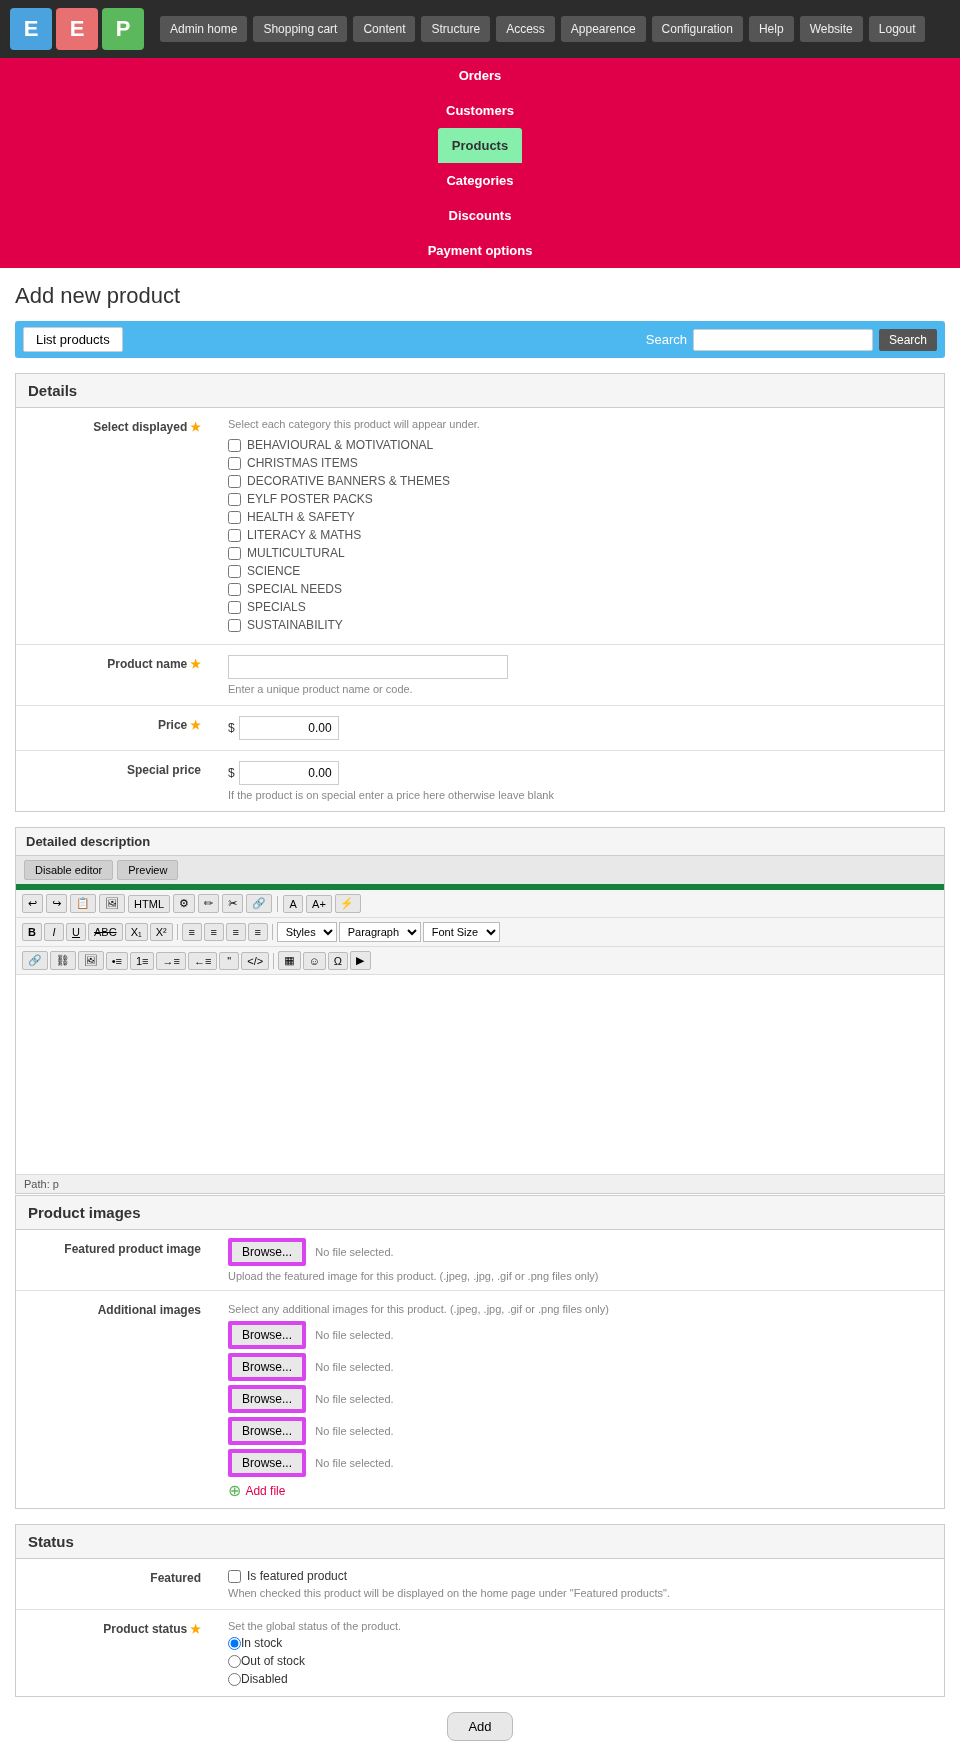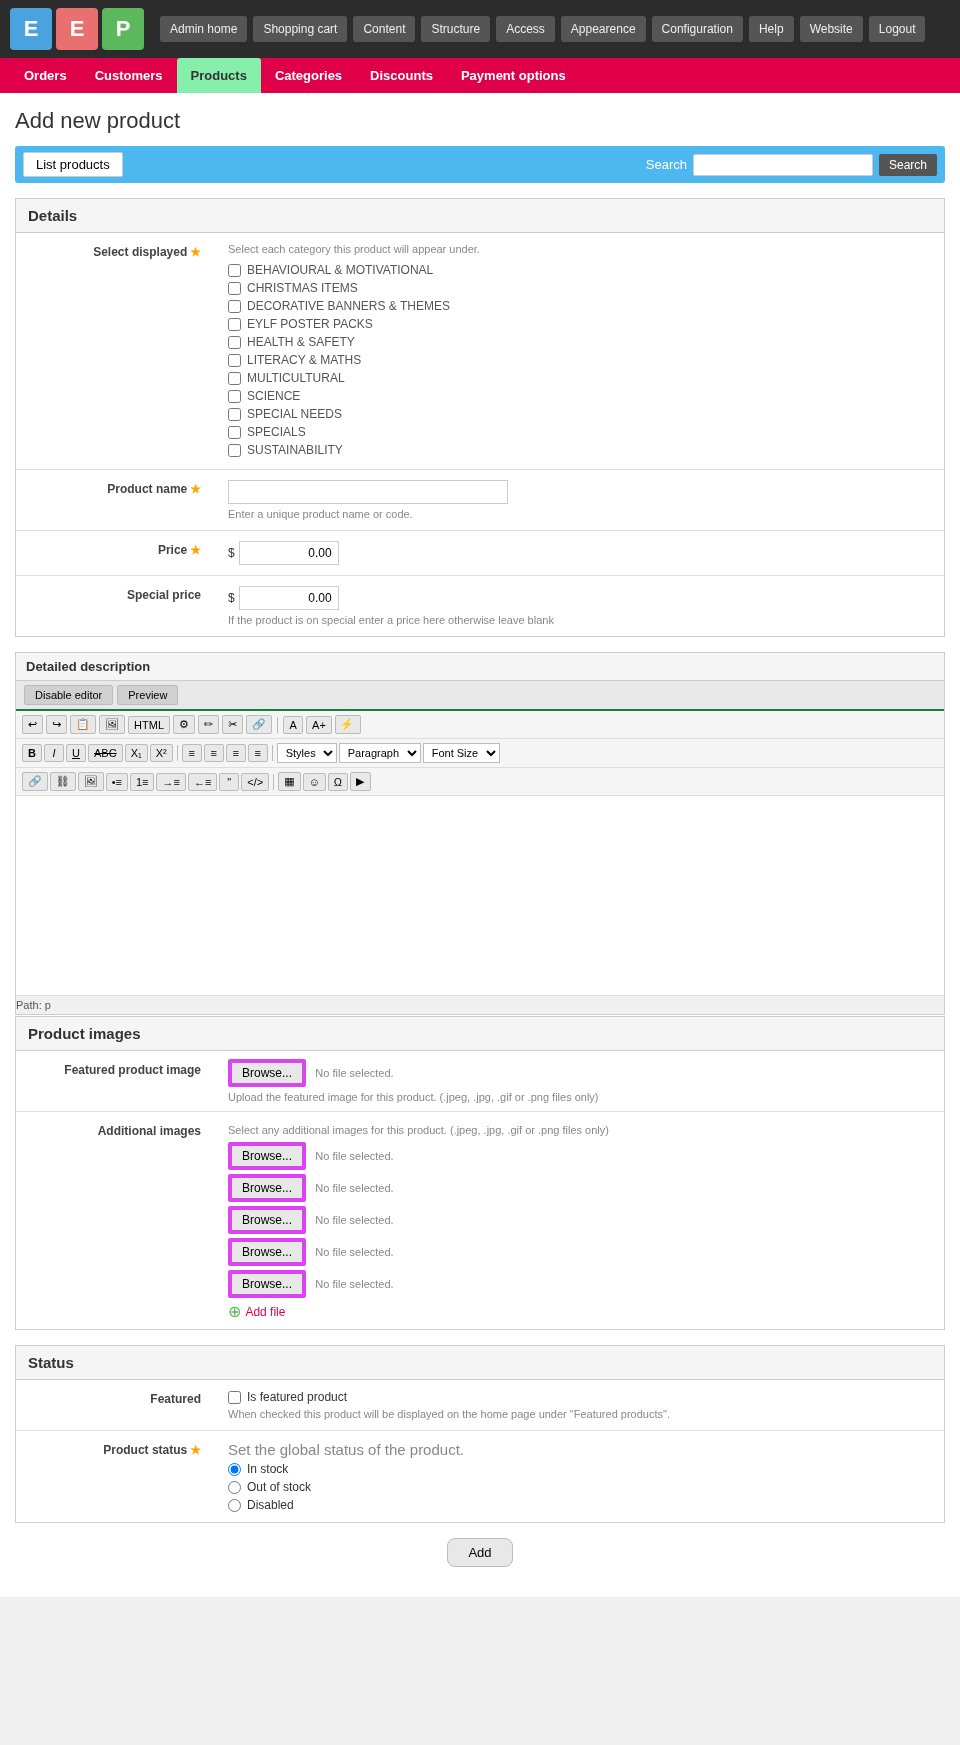--- a/index.html
+++ b/index.html
@@ -8,21 +8,21 @@
     
     .top-nav { background: #2c2c2c; display: flex; align-items: center; padding: 8px 10px; gap: 6px; }
     .logo-area { display: flex; gap: 4px; margin-right: 10px; }
     .logo-box { width: 42px; height: 42px; display: flex; align-items: center; justify-content: center; font-size: 22px; font-weight: bold; border-radius: 4px; }
     .logo-e1 { background: #4aa3df; color: white; }
     .logo-e2 { background: #e87070; color: white; }
     .logo-p { background: #5cb85c; color: white; }
     .top-nav-btn { background: #555; color: #eee; border: none; padding: 6px 10px; border-radius: 3px; cursor: pointer; font-size: 12px; }
 
     
-    .sec-nav { background: #e0004a; display: flex; align-items: center; padding: 0 10px; }
+    .sec-nav { background: #e0004a; display: flex; align-items: center; padding: 0 10px; flex-direction: column; }
     .sec-nav-item { color: white; padding: 10px 14px; cursor: pointer; font-size: 13px; font-weight: bold; text-decoration: none; display: inline-block; }
     .sec-nav-item.active { background: #86efac; color: #333; border-radius: 3px 3px 0 0; }
 
     
     .main { padding: 15px 15px; background: #fff; min-height: 600px; }
     .page-title { font-size: 22px; font-weight: normal; margin-bottom: 12px; color: #333; }
 
     
     .search-bar { background: #4db8f0; padding: 6px 8px; display: flex; align-items: center; justify-content: space-between; border-radius: 3px; margin-bottom: 15px; }
     .list-products-btn { background: white; border: 1px solid #ccc; padding: 4px 12px; cursor: pointer; font-size: 13px; border-radius: 2px; }
@@ -52,42 +52,42 @@
     .product-name-input { width: 280px; padding: 4px 6px; border: 1px solid #ccc; font-size: 12px; }
     .hint-text { color: #888; font-size: 11px; margin-top: 4px; }
 
     
     .price-wrap { display: flex; align-items: center; gap: 4px; }
     .price-wrap input { width: 100px; padding: 4px 6px; border: 1px solid #ccc; font-size: 12px; text-align: right; }
 
     
     .desc-section { border: 1px solid #ccc; margin-bottom: 1px; }
     .desc-header { background: #f5f5f5; border-bottom: 1px solid #ccc; padding: 6px 10px; font-size: 13px; font-weight: bold; }
-    .editor-tabs { display: flex; gap: 4px; padding: 4px 8px; background: #e8e8e8; border-bottom: 2px solid #15803d; }
+    .editor-tabs { display: flex; gap: 4px; padding: 4px 8px; background: #e8e8e8; border-bottom: 6px solid #15803d; }
     .editor-tab { background: #d0d0d0; border: 1px solid #bbb; padding: 3px 10px; cursor: pointer; font-size: 11px; border-radius: 2px; }
     .editor-toolbar { padding: 4px 6px; background: #f5f5f5; border-bottom: 1px solid #ddd; display: flex; flex-wrap: wrap; gap: 3px; align-items: center; }
     .toolbar-btn { background: #e8e8e8; border: 1px solid #bbb; padding: 2px 5px; cursor: pointer; font-size: 11px; border-radius: 2px; min-width: 20px; text-align: center; }
     .toolbar-sep { width: 1px; background: #bbb; height: 16px; margin: 0 2px; }
     .editor-toolbar2 { padding: 4px 6px; background: #f5f5f5; border-bottom: 1px solid #ddd; display: flex; flex-wrap: wrap; gap: 2px; align-items: center; }
     .toolbar-select { padding: 2px 4px; border: 1px solid #bbb; font-size: 11px; background: white; cursor: pointer; }
     .editor-body { min-height: 200px; background: white; border-bottom: 1px solid #ddd; padding: 8px; }
-    .editor-path { background: #f0f0f0; padding: 3px 0; font-size: 11px; color: #555; }
+    .editor-path { background: #f0f0f0; padding: 3px 8px; font-size: 11px; color: #555; }
 
     
     .img-section td { padding: 8px 12px; }
     .browse-btn { background: #e8e8e8; border: 4px solid #d946ef; padding: 3px 10px; cursor: pointer; font-size: 12px; border-radius: 2px; }
     .file-label { color: #888; font-size: 11px; margin-left: 6px; }
     .upload-hint { color: #888; font-size: 11px; margin-top: 4px; }
     .add-file-link { color: #e0004a; cursor: pointer; font-size: 12px; display: flex; align-items: center; gap: 4px; margin-top: 4px; }
     .add-file-icon { color: #5cb85c; font-size: 16px; }
     .featured-check { display: flex; align-items: center; gap: 6px; }
     .featured-note { color: #888; font-size: 11px; margin-top: 4px; }
     .radio-group { display: flex; flex-direction: column; gap: 4px; margin-top: 4px; }
-    .radio-item { display: flex; align-items: center; gap: 6px; font-size: 12px; }
-    .status-hint { color: #888; font-size: 15px; }
+    .radio-item { display: flex; align-items: center; gap: 0; font-size: 12px; }
+    .status-hint { color: #888; font-size: 11px; }
 
     
     .add-btn { background: #e8e8e8; border: 1px solid #bbb; padding: 6px 20px; cursor: pointer; font-size: 13px; border-radius: 8px; display: block; margin: 15px auto; }
 
     .bold { font-weight: bold; }
     .italic { font-style: italic; }
     .underline { text-decoration: underline; }
   </style>
 </head>
 <body>

